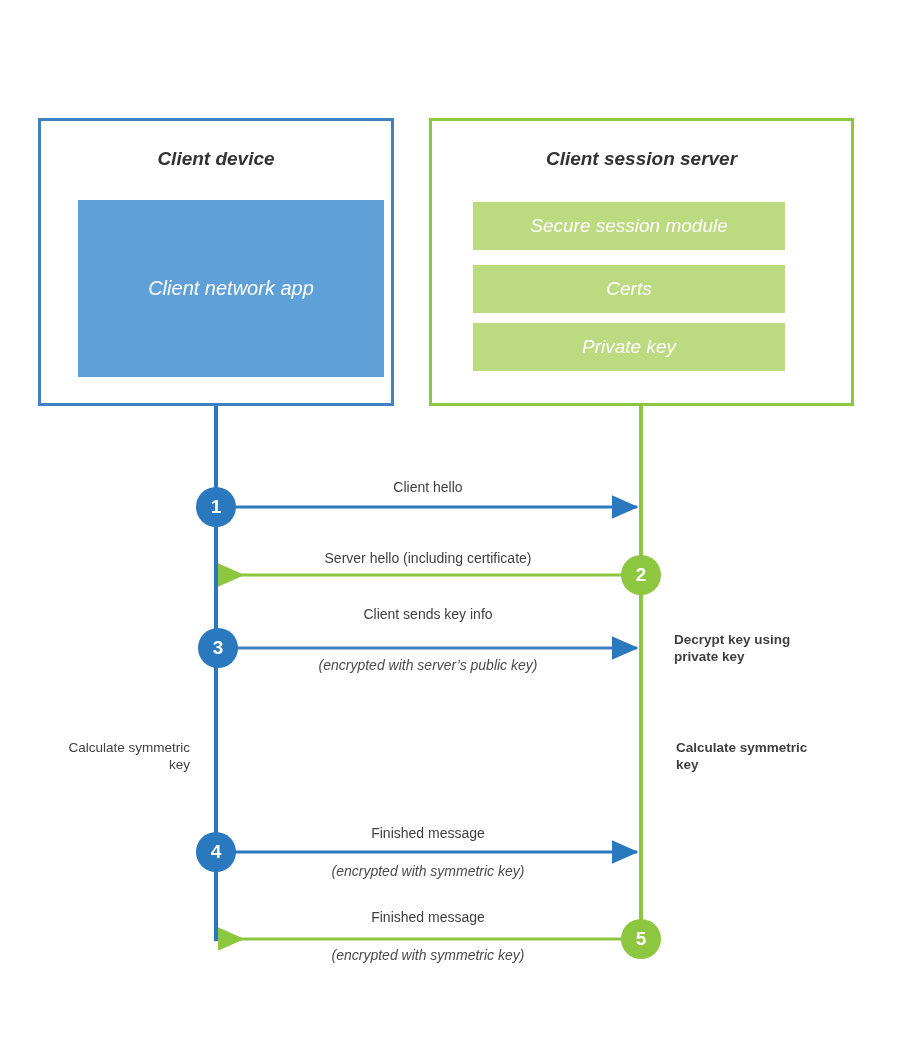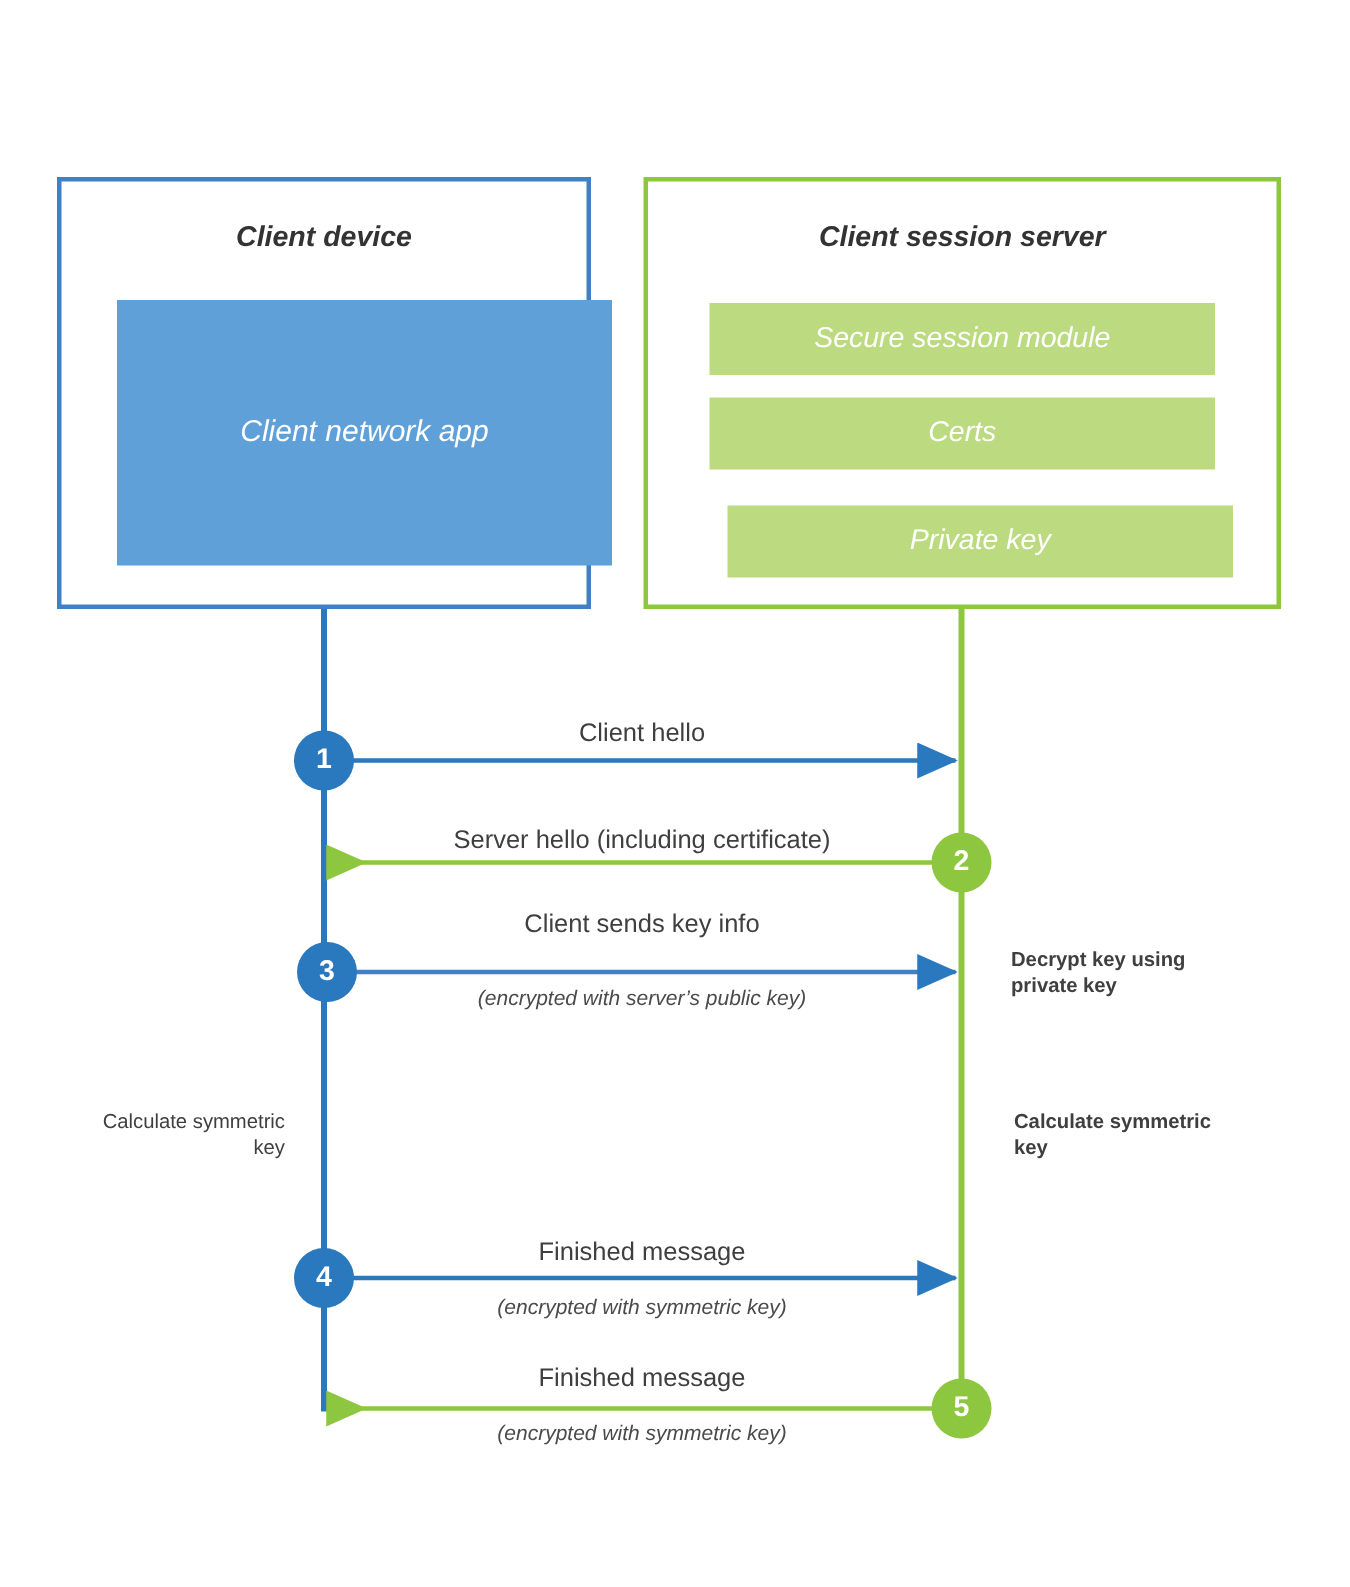--- a/index.html
+++ b/index.html
@@ -63,52 +63,52 @@
     font-size: 19px;
     font-weight: bold;
     color: #333333;
   }
 
   
   #client-app {
     position: absolute;
     left: 37px;
     top: 79px;
-    width: 330px;
+    width: 306px;
     height: 177px;
     background: #5fa0d8;
     color: #ffffff;
     display: flex;
     align-items: center;
     justify-content: center;
     text-align: center;
     font-size: 20px;
     font-weight: 300;
     line-height: 1.35;
     padding: 12px 28px;
     box-sizing: border-box;
   }
 
   
   .server-bar {
     position: absolute;
     left: 41px;
-    width: 337px;
+    width: 312px;
     height: 48px;
     background: #bcdb80;
     color: #ffffff;
     display: flex;
     align-items: center;
     justify-content: center;
     font-size: 19px;
     font-weight: 300;
   }
   .server-bar.b0 { top: 81px; }
   .server-bar.b1 { top: 144px; }
-  .server-bar.b2 { top: 216px; margin-left: 12px; }
+  .server-bar.b2 { top: 202px; }
 
   
   .lifeline {
     position: absolute;
     width: 4px;
   }
   #client-lifeline {
     left: 214px;
     top: 406px;
     height: 535px;
@@ -144,21 +144,21 @@
     font-size: 19px;
     font-weight: bold;
   }
   .step-circle.blue  { background: #2a78be; }
   .step-circle.green { background: #8dc63f; }
 
   
   .msg-label {
     position: absolute;
     text-align: center;
-    font-size: 17px;
+    font-size: 14px;
     font-weight: 300;
     color: #3f3f3f;
     white-space: nowrap;
     transform: translateX(-50%);
   }
   .msg-sublabel {
     position: absolute;
     text-align: center;
     font-size: 14px;
     font-weight: 300;

